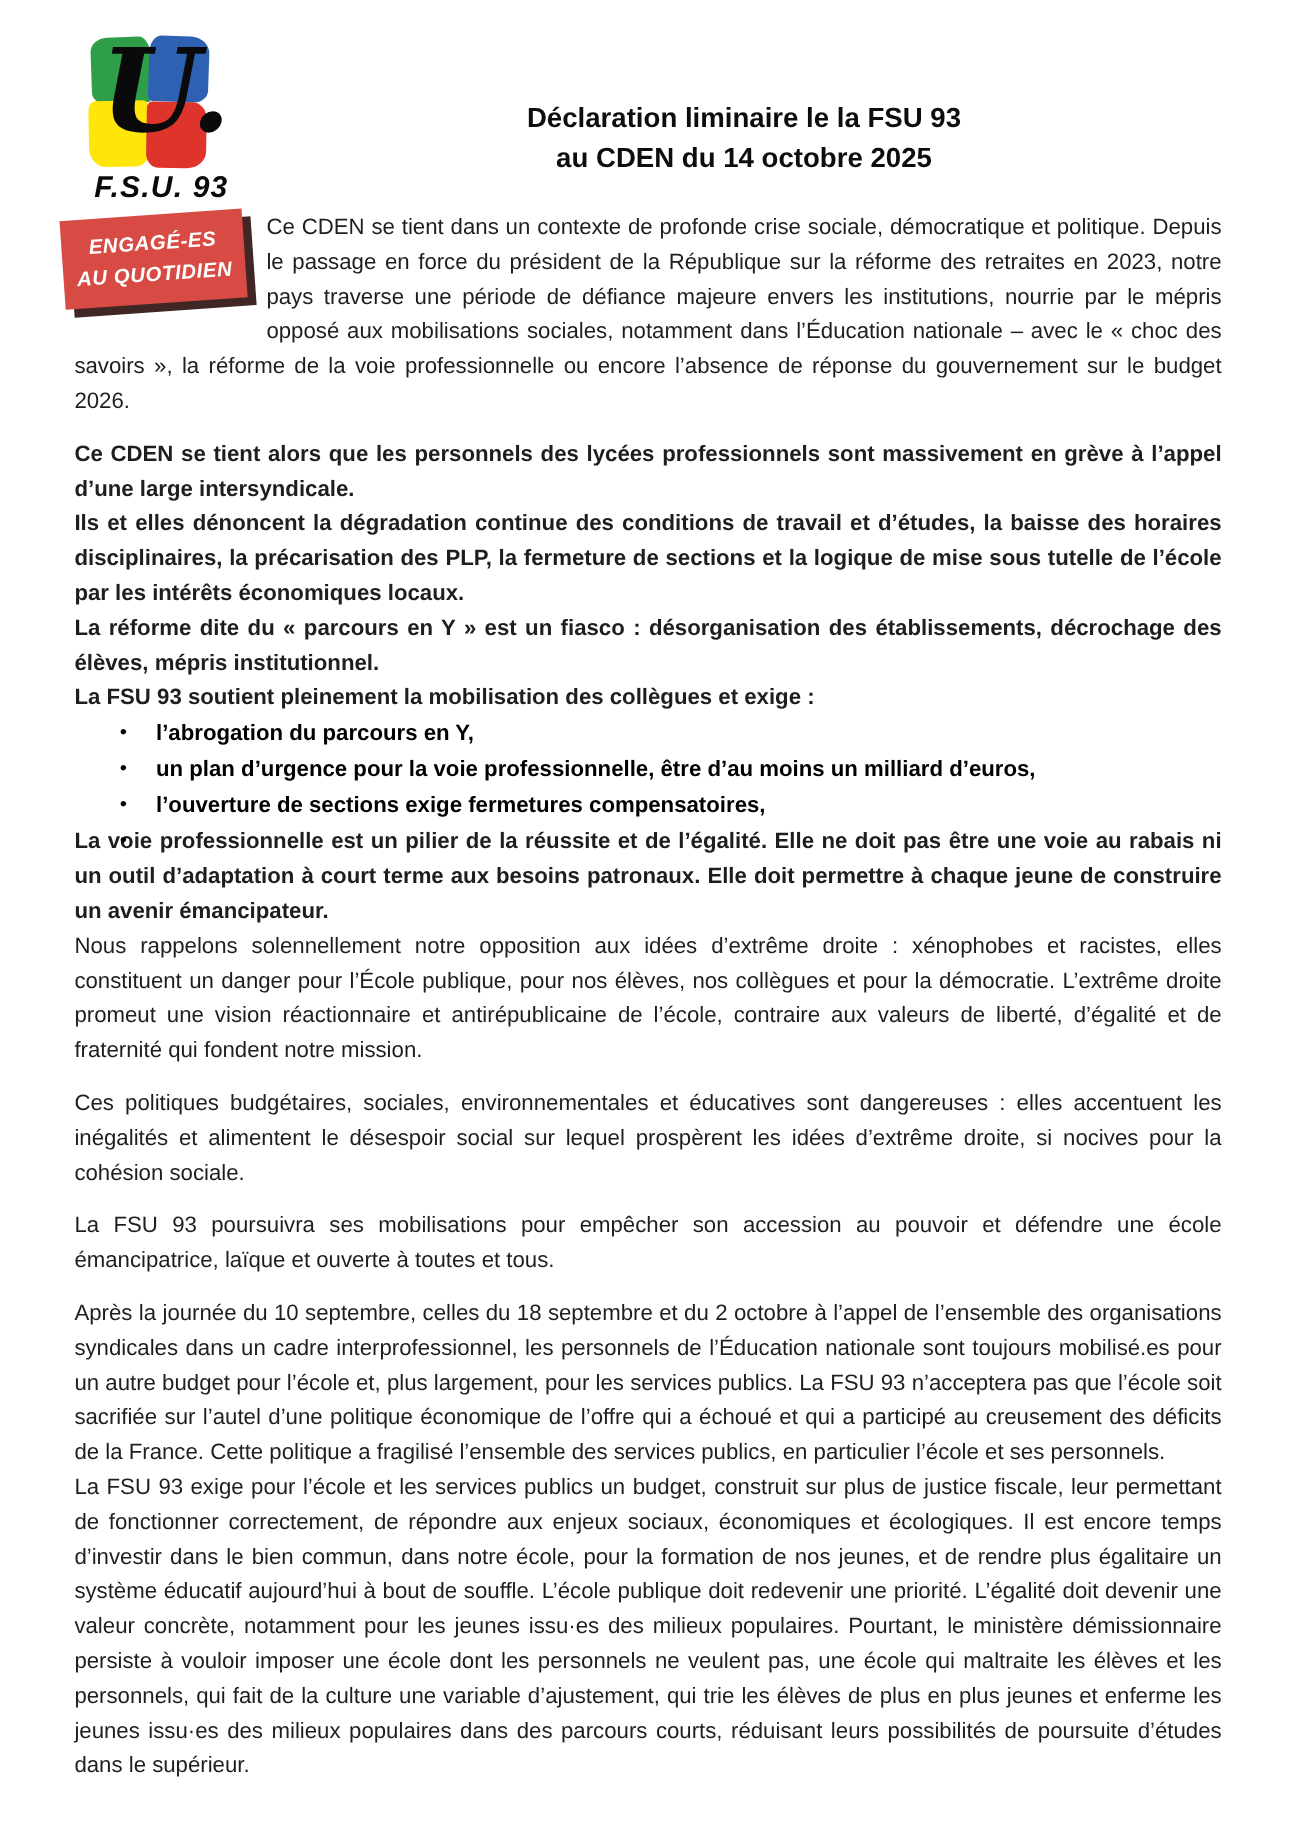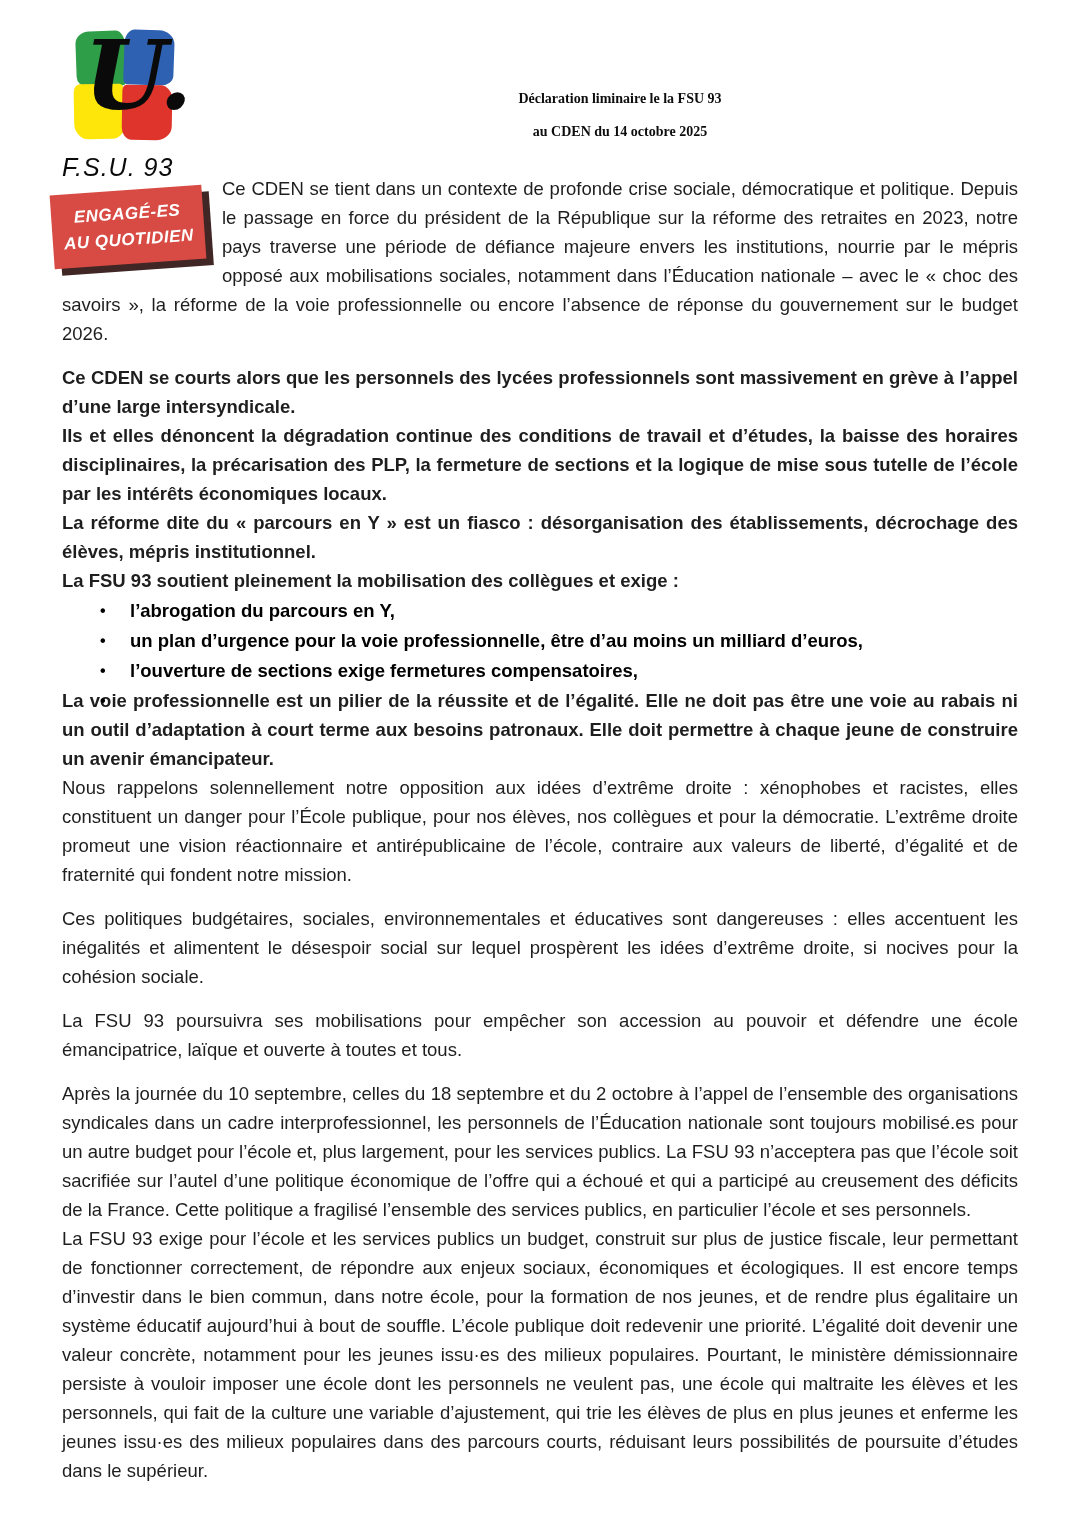--- a/index.html
+++ b/index.html
@@ -48,22 +48,23 @@
     width:100%;
     text-align:center;
     font-family:"DejaVu Serif", serif;
     font-style:italic;
     font-weight:700;
     font-size:96px;
     line-height:1.08;
     color:#0a0a0a;
   }
   .logo-name{
-    margin-top:13px;
-    font-weight:400;
+    margin-top:2px;
+    text-align:center;
+    font-weight:700;
     font-style:italic;
     font-size:25px;
     letter-spacing:1px;
     color:#0a0a0a;
   }
   .banner{
     margin-top:8px;
     margin-left:-10px;
     width:152px;
     padding:11px 4px 12px 4px;
@@ -77,24 +78,23 @@
     line-height:1.5;
     transform:rotate(-4deg);
     box-shadow:7px 7px 0 rgba(43,14,12,0.9);
   }
   
   .doc-title{
     margin-top:52px;
     margin-left:160px;
     text-align:center;
     font-weight:700;
-    font-size:14px;
+    font-size:23px;
     line-height:33px;
     color:#0d0d0d;
-    font-family:Liberation Serif, serif;
   }
   
   p.body-par{
     font-size:18.5px;
     line-height:29px;
     text-align:justify;
     color:var(--ink);
   }
   .intro{margin-top:26px;}
   .bold-par{font-weight:700;color:#000;}
@@ -139,21 +139,21 @@
   </div>
 
   <div class="doc-title">
     <div>Déclaration liminaire le la FSU 93</div>
     <div>au CDEN du 14 octobre 2025</div>
   </div>
 
   <p class="body-par intro">Ce CDEN se tient dans un contexte de profonde crise sociale, démocratique et politique. Depuis le passage en force du président de la République sur la réforme des retraites en 2023, notre pays traverse une période de défiance majeure envers les institutions, nourrie par le mépris opposé aux mobilisations sociales, notamment dans l’Éducation nationale – avec le « choc des savoirs », la réforme de la voie professionnelle ou encore l’absence de réponse du gouvernement sur le budget 2026.</p>
 
   <div>
-    <p class="body-par bold-par gap-top">Ce CDEN se courts alors que les personnels des lycées professionnels sont massivement en grève à l’appel d’une large intersyndicale.</p>
+    <p class="body-par bold-par gap-top">Ce CDEN se tient alors que les personnels des lycées professionnels sont massivement en grève à l’appel d’une large intersyndicale.</p>
     <p class="body-par bold-par">Ils et elles dénoncent la dégradation continue des conditions de travail et d’études, la baisse des horaires disciplinaires, la précarisation des PLP, la fermeture de sections et la logique de mise sous tutelle de l’école par les intérêts économiques locaux.</p>
     <p class="body-par bold-par">La réforme dite du « parcours en Y » est un fiasco : désorganisation des établissements, décrochage des élèves, mépris institutionnel.</p>
     <p class="body-par bold-par">La FSU 93 soutient pleinement la mobilisation des collègues et exige :</p>
     <ul class="demands">
       <li><span class="dot">•</span><span>l’abrogation du parcours en Y,</span></li>
       <li><span class="dot">•</span><span>un plan d’urgence pour la voie professionnelle, être d’au moins un milliard d’euros,</span></li>
       <li><span class="dot">•</span><span>l’ouverture de sections exige fermetures compensatoires,</span></li>
       <li><span class="dot">•</span></li>
     </ul>
     <p class="body-par bold-par">La voie professionnelle est un pilier de la réussite et de l’égalité. Elle ne doit pas être une voie au rabais ni un outil d’adaptation à court terme aux besoins patronaux. Elle doit permettre à chaque jeune de construire un avenir émancipateur.</p>

